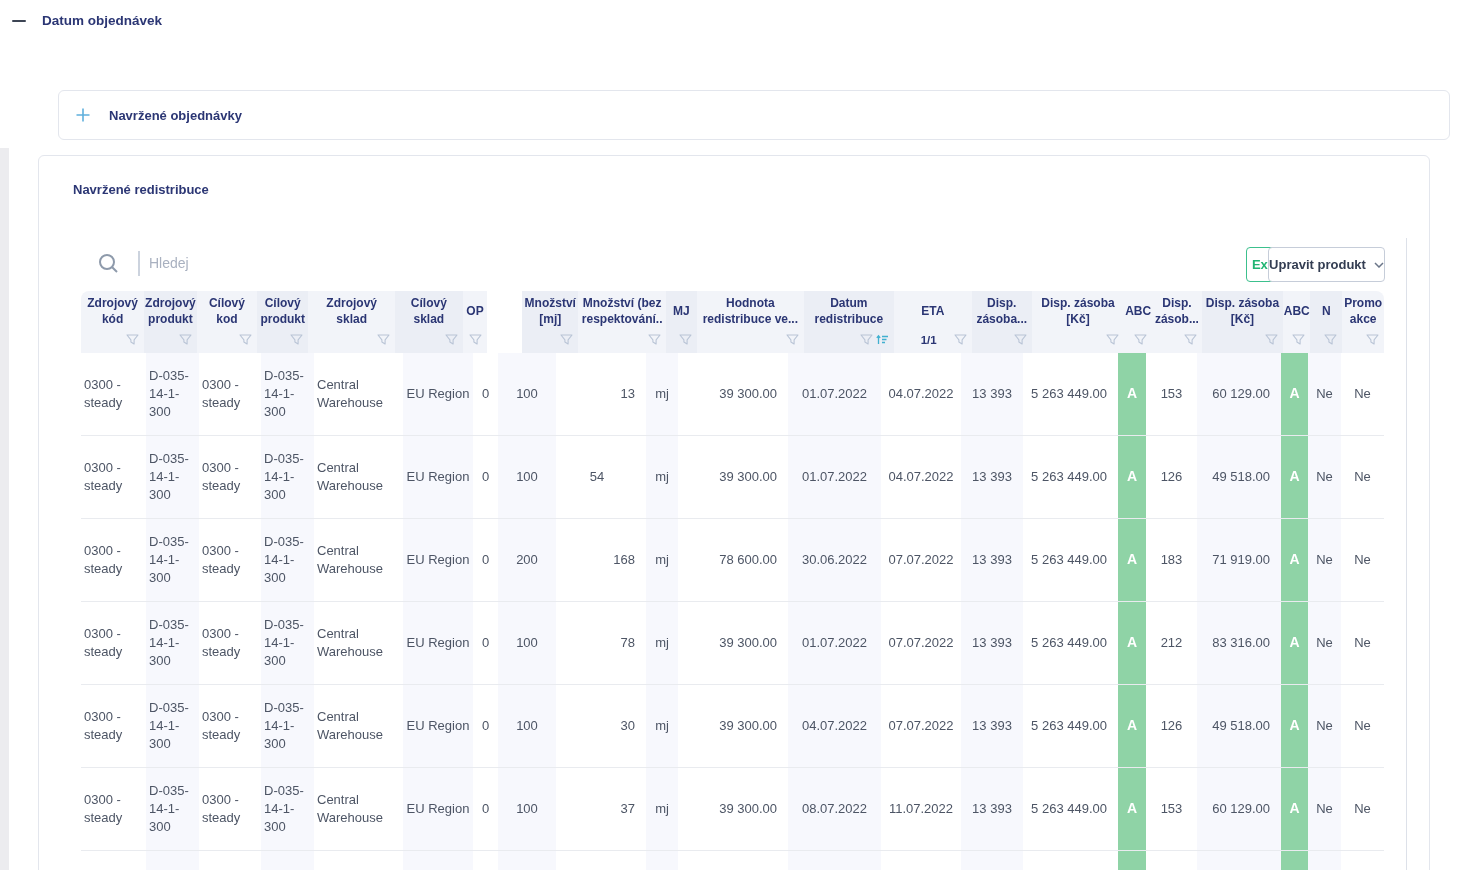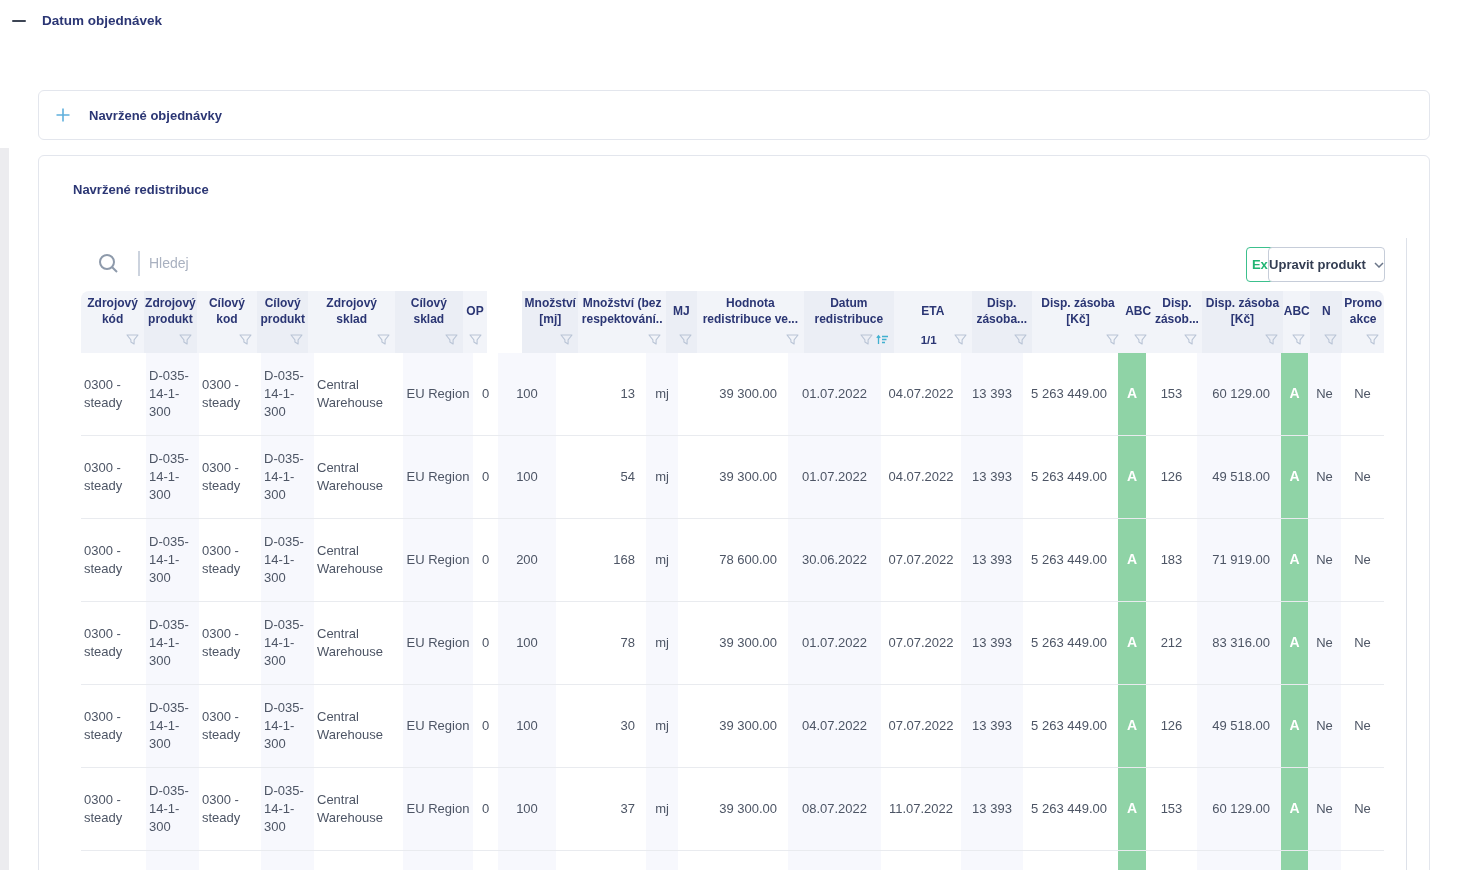--- a/index.html
+++ b/index.html
@@ -11,21 +11,21 @@
   .top-bar { left:12px; top:13px; display:flex; align-items:center; gap:16px; }
   .dash-icon { width:14px; height:2px; background:#3d4554; border-radius:1px; cursor:pointer; }
   .page-title { font-size:13.5px; font-weight:700; color:#2b3674; }
 
   .left-gutter { left:0; top:148px; width:9px; height:722px; background:#ececef; }
 
   
   .panel { left:38px; width:1392px; background:#fff; border:1px solid #e3e6ed; border-radius:6px; }
   .panel-head { display:flex; align-items:center; gap:18px; padding-left:16px; height:48px; cursor:pointer; }
   .panel-label { font-size:13px; font-weight:700; color:#2b3674; }
-  #panel-orders { top:90px; height:50px; }
+  #panel-orders { top:90px; height:50px;margin-left:20px; }
   #panel-redis  { top:155px; height:748px; }
   #panel-redis .panel-head { height:60px; padding-top:6px; }
 
   
   .widget { position:absolute; left:42px; top:82px; width:1326px; height:700px;
     border-right:1px solid #dde1e9; background:#fff; }
   .toolbar { position:relative; height:53px; }
   .search-icon { position:absolute; left:16px; top:14px; }
   .search-sep { position:absolute; left:57px; top:13px; width:2px; height:25px; background:#ccd3de; }
   .search-input { position:absolute; left:68px; top:10px; width:420px; height:30px; border:none; outline:none;
@@ -370,21 +370,21 @@
           </div>
           <div class="cell tint" style="width: 70px;">
             <span class="tx">EU Region</span>
           </div>
           <div class="cell" style="width: 25px;">
             <span class="tx">0</span>
           </div>
           <div class="cell tint" style="width: 58px;">
             <span class="tx">100</span>
           </div>
-          <div class="cell right" style="width: 90px;">
+          <div class="cell right" style="width: 90px; justify-content: center;">
             <span class="tx">54</span>
           </div>
           <div class="cell tint" style="width: 32px;">
             <span class="tx">mj</span>
           </div>
           <div class="cell right" style="width: 110px;">
             <span class="tx">39 300.00</span>
           </div>
           <div class="cell tint" style="width: 93px;">
             <span class="tx">01.07.2022</span>

